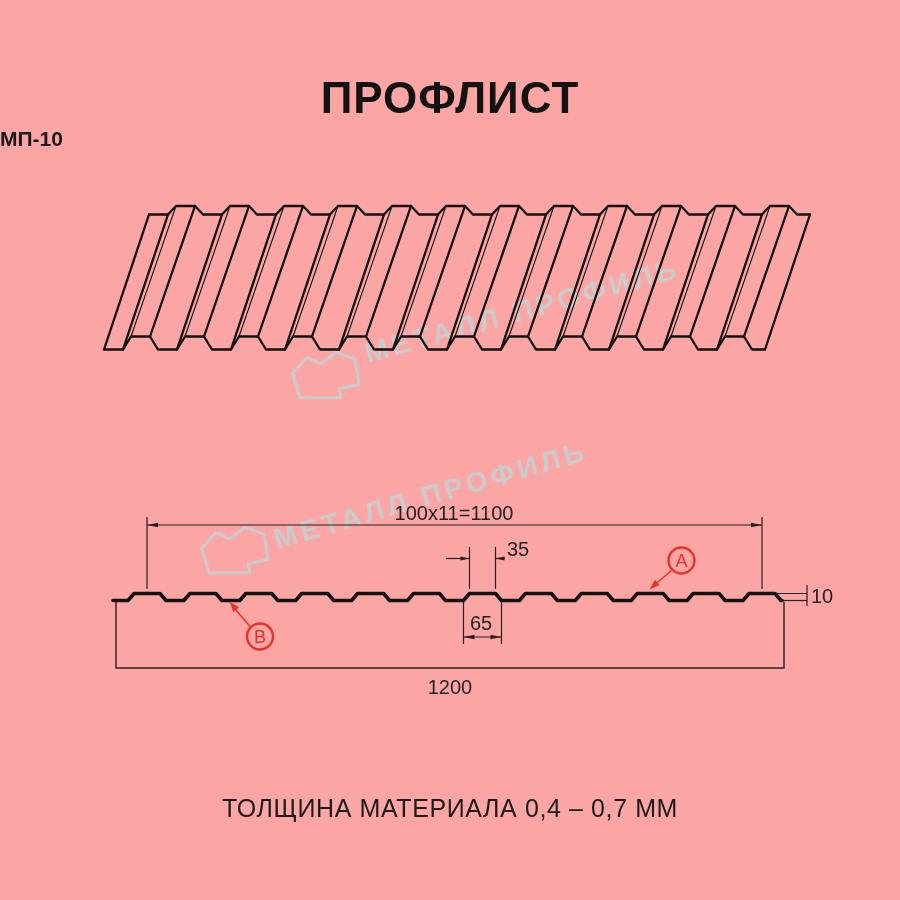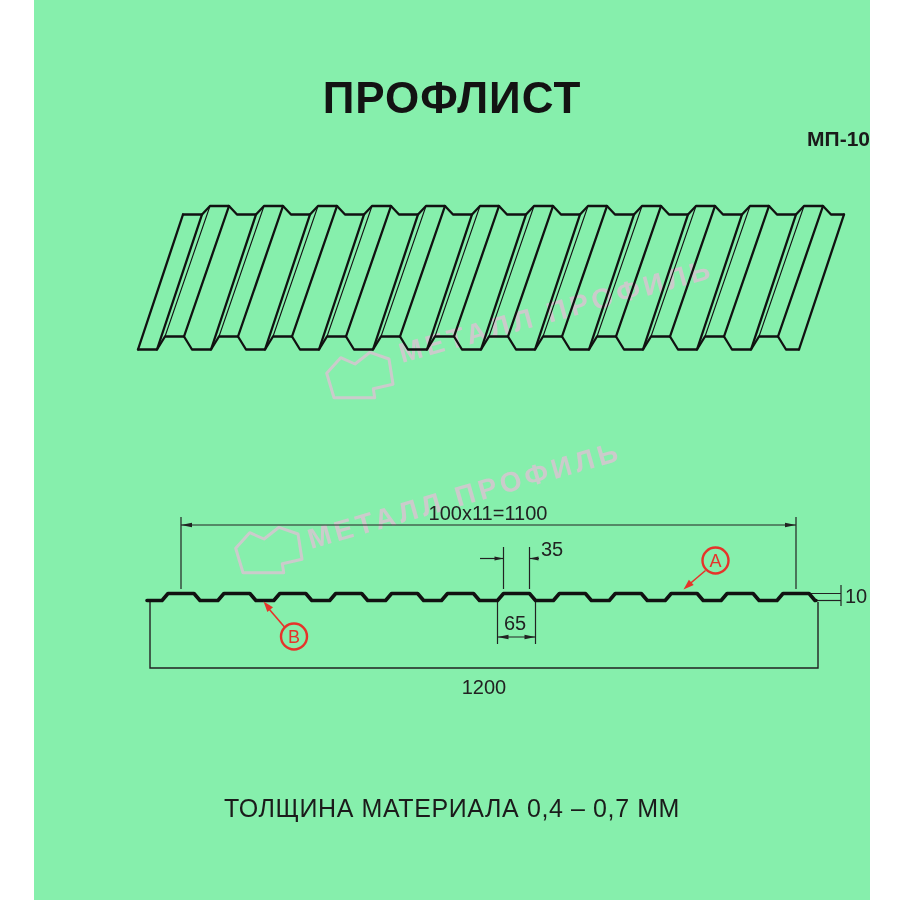--- a/index.html
+++ b/index.html
@@ -1,25 +1,25 @@
 <!DOCTYPE html>
 <html><head>
 <meta charset="utf-8">
 <style>
   html,body{margin:0;padding:0;background:#fff;}
   .canvas{
-    position:relative;width:836px;height:900px;background:#86efac;overflow:hidden;
-    font-family:"Liberation Sans",sans-serif;color:#141414;margin-left:34px;
+    position:relative;width:900px;height:900px;background:#fca5a5;overflow:hidden;
+    font-family:"Liberation Sans",sans-serif;color:#141414;
   }
   .page-title{
     position:absolute;left:0;right:0;top:73px;text-align:center;
     font-size:44px;font-weight:800;letter-spacing:1px;color:#131313;
   }
   .page-subtitle{
-    position:absolute;left:0;right:0;top:127px;text-align:right;
+    position:absolute;left:0;right:0;top:127px;text-align:left;
     font-size:21px;font-weight:600;color:#1a1a1a;
   }
   .caption{
     position:absolute;left:0;right:0;top:794px;text-align:center;
     font-size:25px;font-weight:500;letter-spacing:.6px;color:#1b1b1b;
   }
   svg.draw{position:absolute;left:0;top:0;}
   svg text{font-family:"Liberation Sans",sans-serif;}
   .dim-line{stroke:#222;stroke-width:1.2;fill:none;}
   .dim-fill{fill:#222;stroke:none;}

